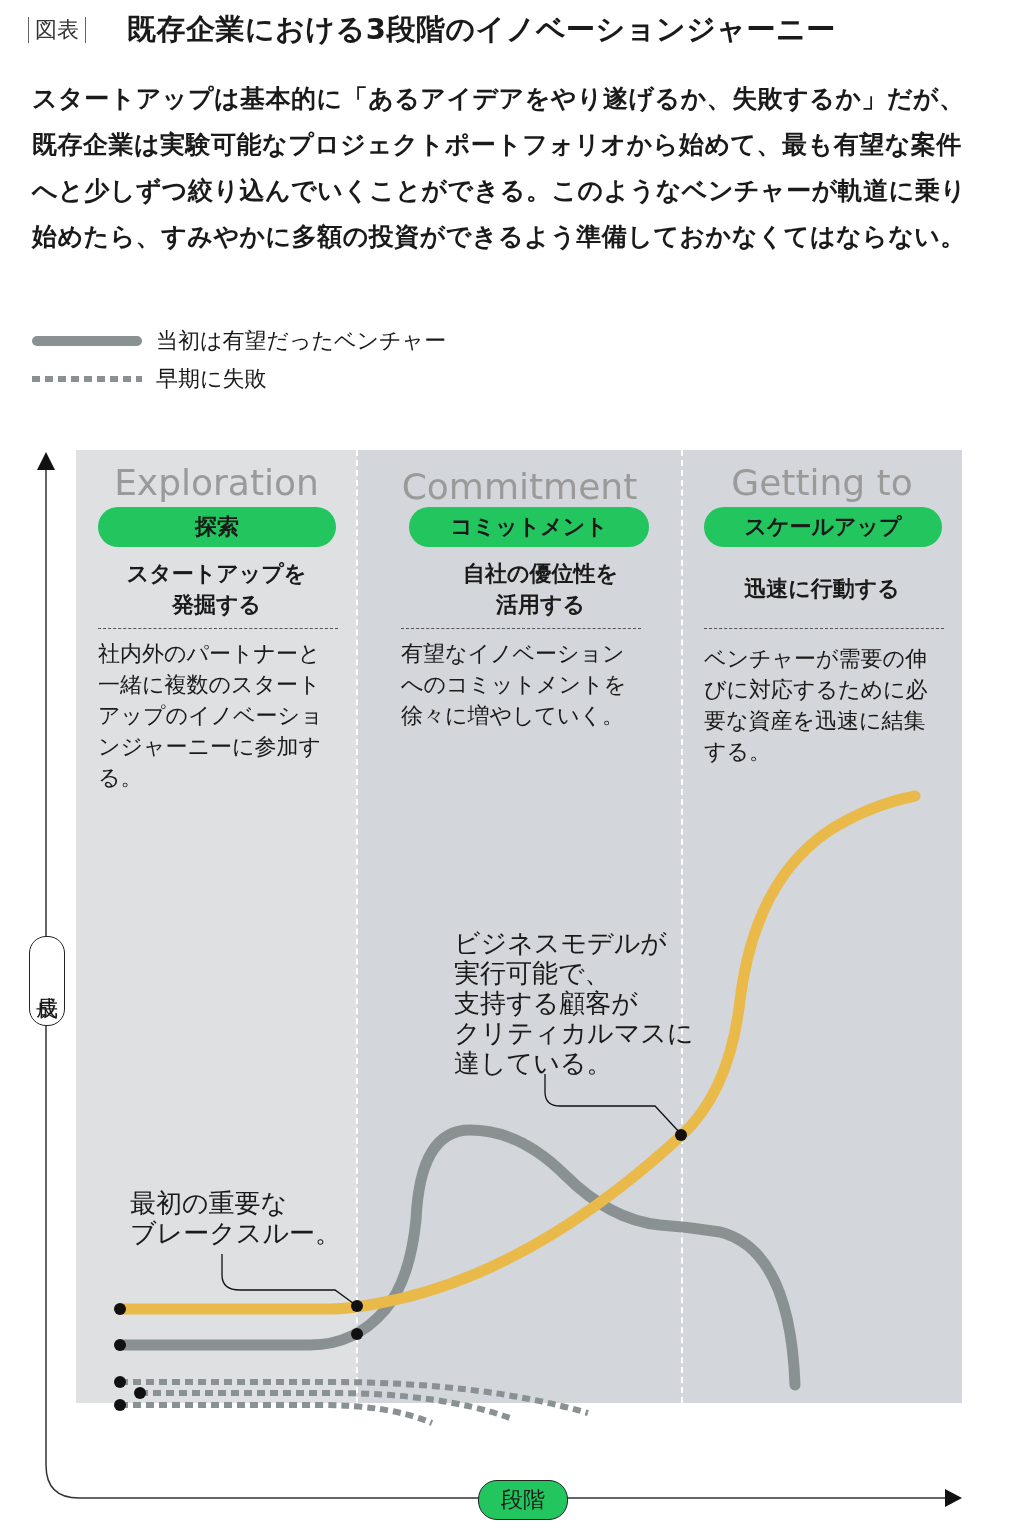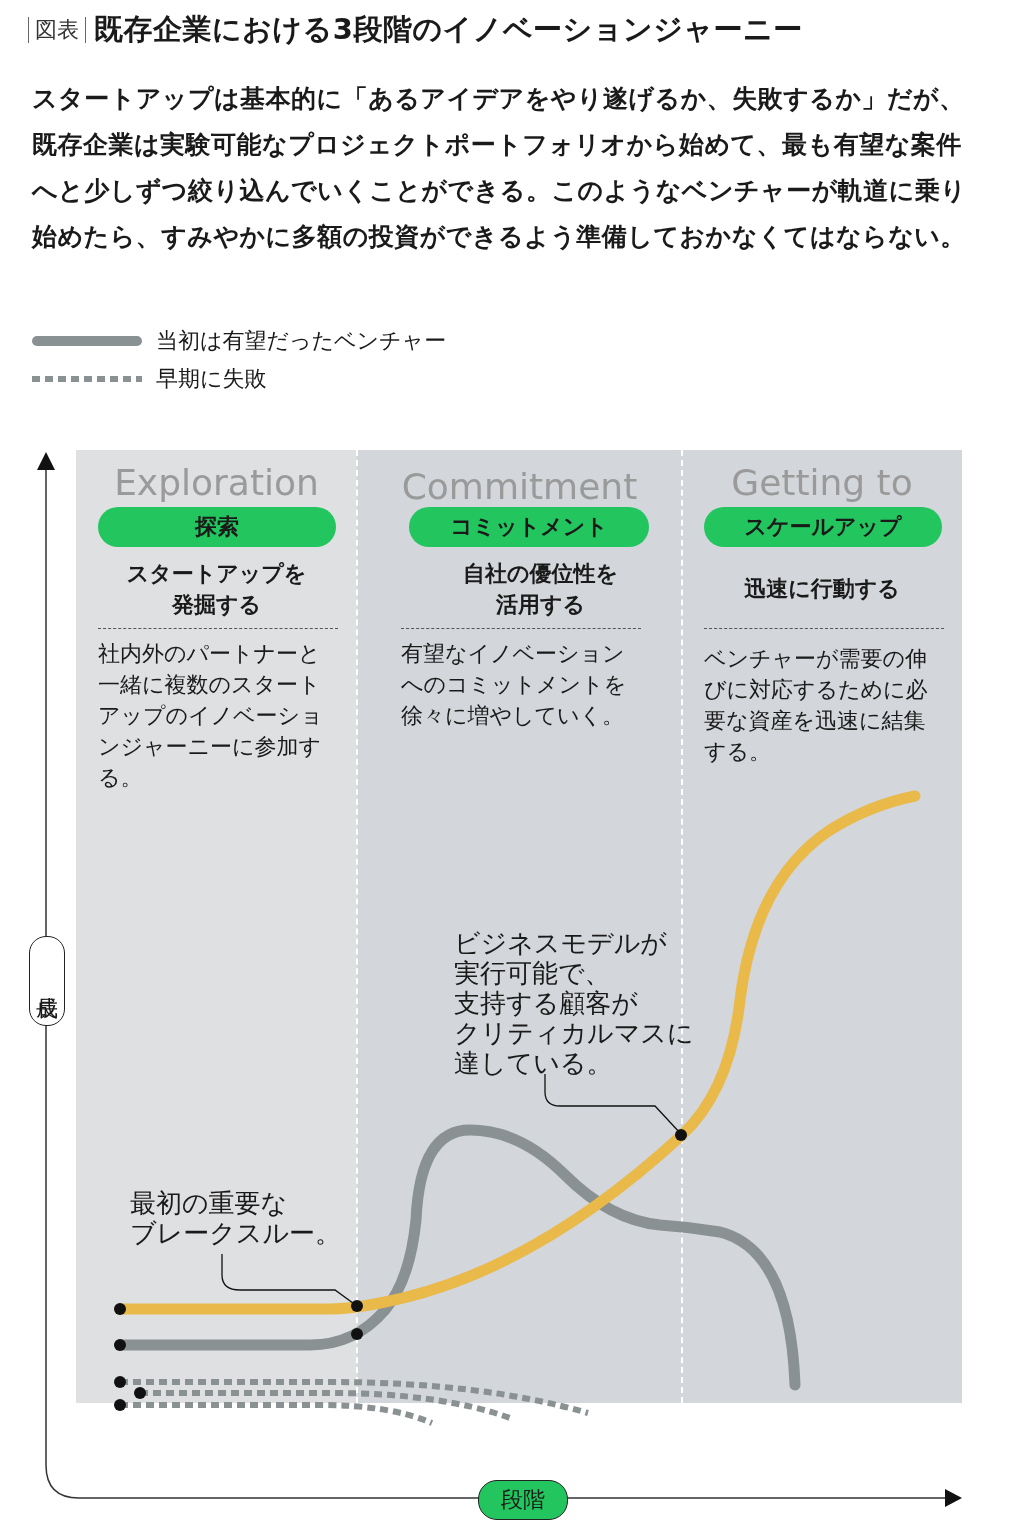--- a/index.html
+++ b/index.html
@@ -1,21 +1,21 @@
 <!DOCTYPE html>
 <html><head>
 <meta charset="utf-8">
 <style>
   html, body { margin:0; padding:0; background:#ffffff; }
   body { width:1014px; height:1532px; position:relative; overflow:hidden;
          font-family:"DejaVu Sans","Liberation Sans",sans-serif; color:#1a1a1a; }
-  .title { position:absolute; left:28px; top:10px; height:40px; display:flex; align-items:center; }
+  .title { position:absolute; left:28px; top:10px; height:40px; display:flex; align-items:center;gap:17px; }
   .title .tag { font-size:22px; color:#333; border-left:1.5px solid #666; border-right:1.5px solid #666;
                 padding:0 6px; line-height:26px; margin-right:8px; }
-  .title .main { font-size:29px; font-weight:bold; letter-spacing:0.5px; }
+  .title .main { font-size:29px; font-weight:bold; letter-spacing:0.5px;margin-left:16px; }
   .lead { position:absolute; left:32px; top:76px; width:940px; font-size:25px; line-height:46px;
           font-weight:bold; letter-spacing:0.5px; }
   .legend { position:absolute; left:32px; top:322px; }
   .legend-row { display:flex; align-items:center; height:38px; }
   .legend-swatch { width:110px; height:10px; border-radius:5px; margin-right:14px; }
   .legend-swatch.dash { height:6px; border-radius:0;
       background:repeating-linear-gradient(90deg,#8a9192 0 8px,transparent 8px 13px); }
   .legend-label { font-size:22px; }
   .chart { position:absolute; left:0; top:440px; width:1014px; height:1092px; }
   .col { position:absolute; top:10px; height:953px; }

